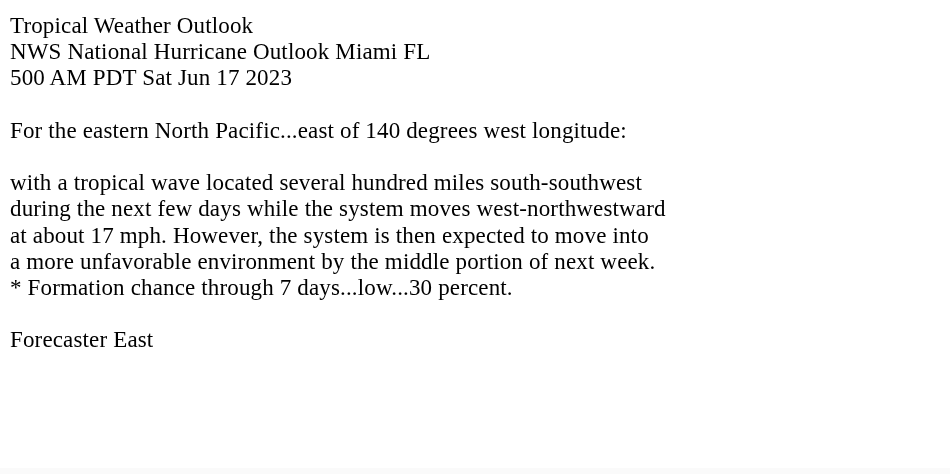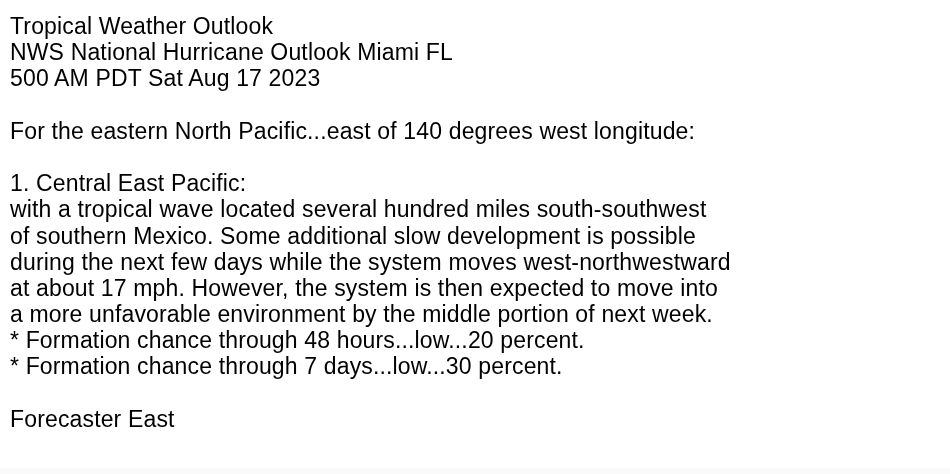--- a/index.html
+++ b/index.html
@@ -7,21 +7,21 @@
     padding: 0;
     background: #ffffff;
   }
   body {
     width: 950px;
     height: 474px;
     overflow: hidden;
     position: relative;
   }
   .document {
-    font-family: Liberation Sans, sans-serif;
+    font-family: Liberation Serif, serif;
     font-size: 23px;
     line-height: 26.2px;
     letter-spacing: 0.15px;
     color: #000000;
     padding: 13px 4px 0 10px;
   }
   .line {
     height: 26.2px;
     white-space: pre;
   }
@@ -36,29 +36,26 @@
     height: 6px;
     background: #fafafa;
   }
 </style>
 </head>
 <body>
 
 <div class="document">
   <div class="line">Tropical Weather Outlook</div>
   <div class="line">NWS National Hurricane Outlook Miami FL</div>
-  <div class="line">500 AM PDT Sat Aug 17 2023</div>
+  <div class="line">500 AM PDT Sat Jun 17 2023</div>
   <div class="blank-line"></div>
   <div class="line">For the eastern North Pacific...east of 140 degrees west longitude:</div>
   <div class="blank-line"></div>
-  <div class="line">1. Central East Pacific:</div>
   <div class="line">with a tropical wave located several hundred miles south-southwest</div>
-  <div class="line">of southern Mexico. Some additional slow development is possible</div>
   <div class="line">during the next few days while the system moves west-northwestward</div>
   <div class="line">at about 17 mph. However, the system is then expected to move into</div>
   <div class="line">a more unfavorable environment by the middle portion of next week.</div>
-  <div class="line">* Formation chance through 48 hours...low...20 percent.</div>
   <div class="line">* Formation chance through 7 days...low...30 percent.</div>
   <div class="blank-line"></div>
   <div class="line">Forecaster East</div>
 </div>
 
 <div class="bottom-edge"></div>
 
 </body></html>

